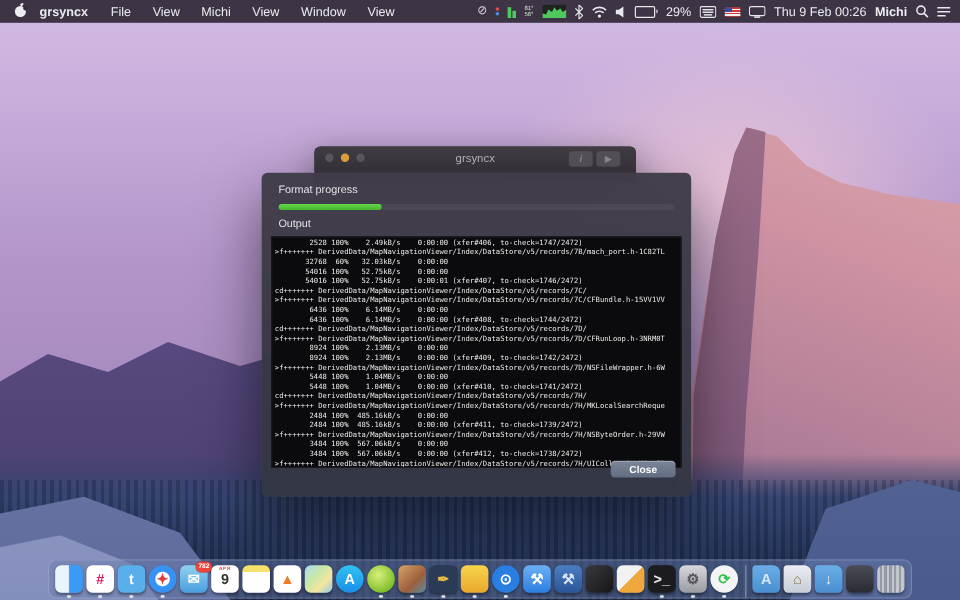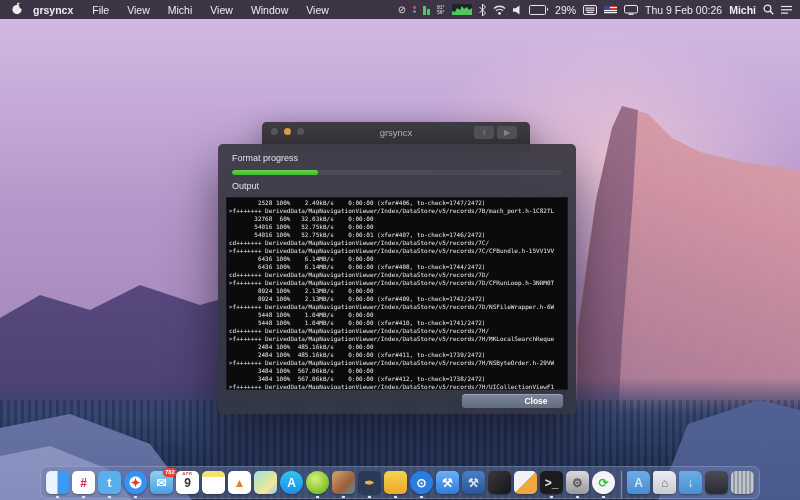--- a/index.html
+++ b/index.html
@@ -82,25 +82,25 @@
     box-shadow:0 22px 50px rgba(0,0,0,.5);}
   .fw-label{position:absolute;left:14px;font-size:9px;color:#e3e2e6;}
   .progress-track{position:absolute;left:14px;top:26px;width:330px;height:5px;border-radius:3px;
     background:#4c4954;overflow:hidden;}
   .progress-fill{height:100%;border-radius:3px;
     background:linear-gradient(180deg,#66d64a,#45b82e);}
   .terminal{position:absolute;left:8px;top:53px;width:342px;height:193px;
     background:#0b0b0d;border:1px solid #19191c;box-sizing:border-box;overflow:hidden;padding:1px 0 0 2px;}
   .term-line{font-family:"DejaVu Sans Mono",monospace;font-size:6px;line-height:8px;
     color:#ececec;white-space:pre;}
-  .close-btn{position:absolute;right:13px;top:250px;width:54px;height:14px;border-radius:3.5px;
+  .close-btn{position:absolute;right:13px;top:240px;width:54px;height:14px;border-radius:3.5px;
     background:linear-gradient(180deg,#7d8698 0%,#626d81 100%);
     box-shadow:inset 0 1px 0 rgba(255,255,255,.25);
     display:flex;align-items:center;justify-content:center;
-    color:#fff;font-size:8.5px;font-weight:bold;padding-left:47px;}
+    color:#fff;font-size:8.5px;font-weight:bold;}
   
   .dock{position:absolute;left:50%;transform:translateX(-50%);bottom:1px;z-index:60;
     height:30px;border-radius:7px;padding:2px 5px 1px 5px;
     background:rgba(105,125,170,.45);
     box-shadow:inset 0 0 0 1px rgba(255,255,255,.18);
     display:flex;align-items:flex-end;gap:1px;}
   .dock-item{width:25px;display:flex;flex-direction:column;align-items:center;position:relative;}
   .dock-icon{width:23px;height:23px;border-radius:5px;position:relative;
     display:flex;align-items:center;justify-content:center;
     box-shadow:0 1px 2px rgba(0,0,0,.35);}

